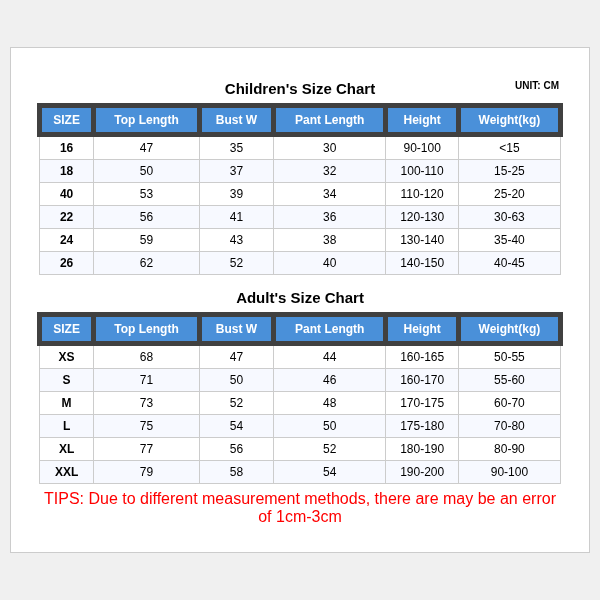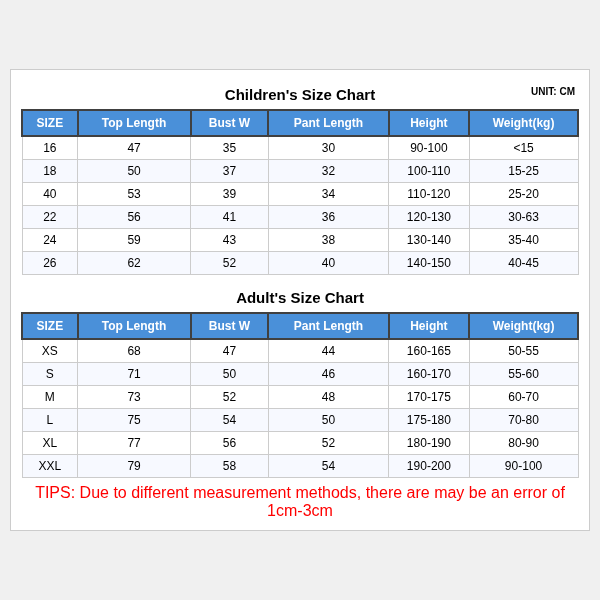--- a/index.html
+++ b/index.html
@@ -9,21 +9,21 @@
       display: flex;
       justify-content: center;
       align-items: center;
       width: 600px;
       height: 600px;
     }
     .container {
       background: white;
       border: 1px solid #ccc;
       width: 580px;
-      padding: 10px;
+      padding: 26px;
     }
     .section-title {
       text-align: center;
       font-weight: bold;
       font-size: 15px;
       padding: 6px 0;
       position: relative;
     }
     .unit-label {
       position: absolute;
@@ -35,31 +35,31 @@
     table {
       width: 100%;
       border-collapse: collapse;
       font-size: 12px;
     }
     th {
       background: #4a90d9;
       color: white;
       padding: 5px 4px;
       text-align: center;
-      border: 2px solid #404040;
+      border: 5px solid #404040;
       font-weight: bold;
     }
     td {
       padding: 4px 4px;
       text-align: center;
       border: 1px solid #ccc;
     }
     tr:nth-child(even) td { background: #f7f9ff; }
     tr:nth-child(odd) td { background: #ffffff; }
-    td:first-child { font-weight: normal; }
+    td:first-child { font-weight: bold; }
     .tips {
       color: red;
       font-size: 16px;
       text-align: center;
       margin-top: 6px;
     }
     .gap { height: 8px; }
   </style>
 </head>
 <body>

